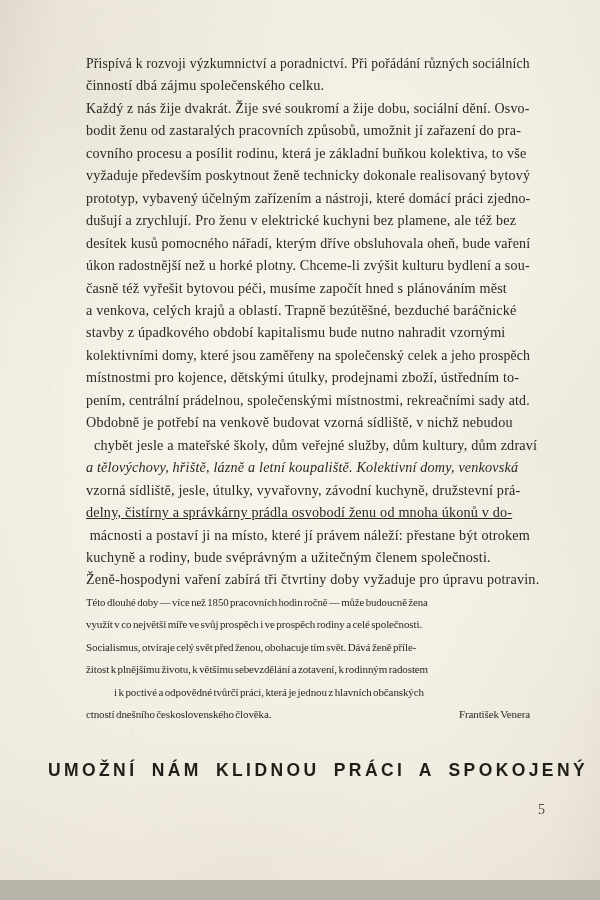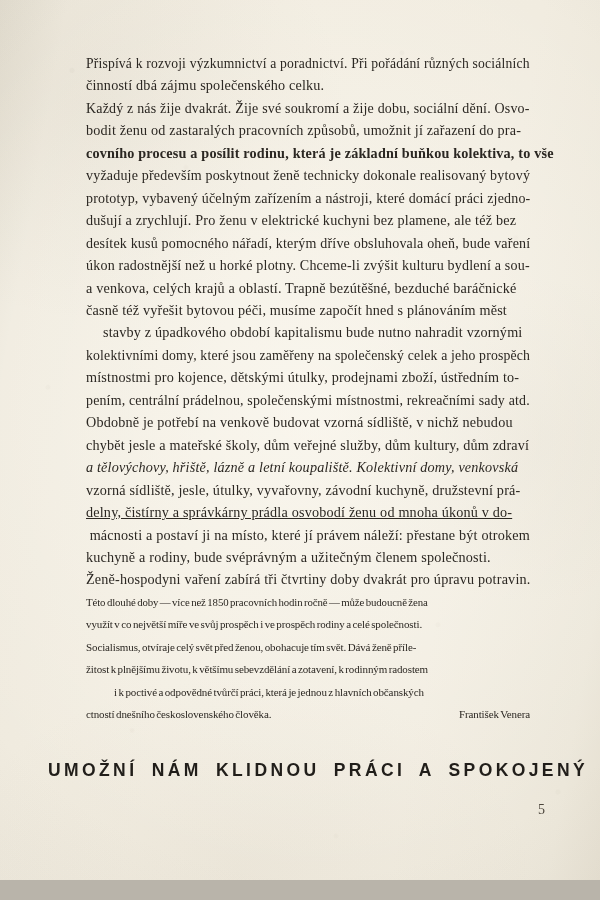--- a/index.html
+++ b/index.html
@@ -140,75 +140,75 @@
         <span style="transform: scaleX(0.961);">Přispívá k rozvoji výzkumnictví a poradnictví. Při pořádání různých sociálních</span>
       </div>
       <div class="body-line">činností dbá zájmu společenského celku.</div>
       <div class="body-line fill">
         <span style="transform: scaleX(0.9867);">Každý z nás žije dvakrát. Žije své soukromí a žije dobu, sociální dění. Osvo-</span>
       </div>
       <div class="body-line fill">
         <span style="transform: scaleX(1);">bodit ženu od zastaralých pracovních způsobů, umožnit jí zařazení do pra-</span>
       </div>
       <div class="body-line fill">
-        <span style="transform: scaleX(1); font-weight: bold;">covního procesu a posílit rodinu, která je základní buňkou kolektiva, to vše</span>
+        <span style="transform: scaleX(1);">covního procesu a posílit rodinu, která je základní buňkou kolektiva, to vše</span>
       </div>
       <div class="body-line fill">
         <span style="transform: scaleX(0.9889);">vyžaduje především poskytnout ženě technicky dokonale realisovaný bytový</span>
       </div>
       <div class="body-line fill">
         <span style="transform: scaleX(0.9867);">prototyp, vybavený účelným zařízením a nástroji, které domácí práci zjedno-</span>
       </div>
       <div class="body-line fill">
         <span style="transform: scaleX(1);">dušují a zrychlují. Pro ženu v elektrické kuchyni bez plamene, ale též bez</span>
       </div>
       <div class="body-line fill">
         <span style="transform: scaleX(0.9889);">desítek kusů pomocného nářadí, kterým dříve obsluhovala oheň, bude vaření</span>
       </div>
       <div class="body-line fill">
         <span style="transform: scaleX(0.9911);">úkon radostnější než u horké plotny. Chceme-li zvýšit kulturu bydlení a sou-</span>
       </div>
       <div class="body-line fill">
+        <span style="transform: scaleX(1);">časně též vyřešit bytovou péči, musíme započít hned s plánováním měst</span>
+      </div>
+      <div class="body-line fill">
         <span style="transform: scaleX(1);">a venkova, celých krajů a oblastí. Trapně bezútěšné, bezduché baráčnické</span>
       </div>
       <div class="body-line fill">
-        <span style="transform: scaleX(1);">časně též vyřešit bytovou péči, musíme započít hned s plánováním měst</span>
-      </div>
-      <div class="body-line fill">
-        <span style="transform: scaleX(1); margin-left: 17px;">stavby z úpadkového období kapitalismu bude nutno nahradit vzornými</span>
+        <span style="transform: scaleX(1);">stavby z úpadkového období kapitalismu bude nutno nahradit vzornými</span>
       </div>
       <div class="body-line fill">
         <span style="transform: scaleX(0.9694);">kolektivními domy, které jsou zaměřeny na společenský celek a jeho prospěch</span>
       </div>
       <div class="body-line fill">
         <span style="transform: scaleX(1);">místnostmi pro kojence, dětskými útulky, prodejnami zboží, ústředním to-</span>
       </div>
       <div class="body-line fill">
         <span style="transform: scaleX(0.9801);">pením, centrální prádelnou, společenskými místnostmi, rekreačními sady atd.</span>
       </div>
       <div class="body-line fill">
         <span style="transform: scaleX(1);">Obdobně je potřebí na venkově budovat vzorná sídliště, v nichž nebudou</span>
       </div>
       <div class="body-line fill">
-        <span style="transform: scaleX(1);">chybět jesle a mateřské školy, dům veřejné služby, dům kultury, dům zdraví</span>
+        <span style="transform: scaleX(1); margin-left: 8px;">chybět jesle a mateřské školy, dům veřejné služby, dům kultury, dům zdraví</span>
       </div>
       <div class="body-line fill">
         <span style="transform: scaleX(1); font-style: italic;">a tělovýchovy, hřiště, lázně a letní koupaliště. Kolektivní domy, venkovská</span>
       </div>
       <div class="body-line fill">
         <span style="transform: scaleX(1);">vzorná sídliště, jesle, útulky, vyvařovny, závodní kuchyně, družstevní prá-</span>
       </div>
       <div class="body-line fill">
         <span style="transform: scaleX(1); text-decoration: underline;">delny, čistírny a správkárny prádla osvobodí ženu od mnoha úkonů v do-</span>
       </div>
       <div class="body-line fill">
         <span style="transform: scaleX(1); text-align: right;">mácnosti a postaví ji na místo, které jí právem náleží: přestane být otrokem</span>
       </div>
       <div class="body-line">kuchyně a rodiny, bude svéprávným a užitečným členem společnosti.</div>
-      <div class="body-line">Ženě-hospodyni vaření zabírá tři čtvrtiny doby dvakrát pro úpravu potravin.</div>
+      <div class="body-line">Ženě-hospodyni vaření zabírá tři čtvrtiny doby vyžaduje pro úpravu potravin.</div>
       <div class="body-line condensed fill">
         <span style="transform: scaleX(0.9845);">Této dlouhé doby — více než 1850 pracovních hodin ročně — může budoucně žena</span>
       </div>
       <div class="body-line condensed fill">
         <span style="transform: scaleX(1);">využít v co největší míře ve svůj prospěch i ve prospěch rodiny a celé společnosti.</span>
       </div>
       <div class="body-line condensed fill">
         <span style="transform: scaleX(1);">Socialismus, otvíraje celý svět před ženou, obohacuje tím svět. Dává ženě příle-</span>
       </div>
       <div class="body-line condensed fill">

